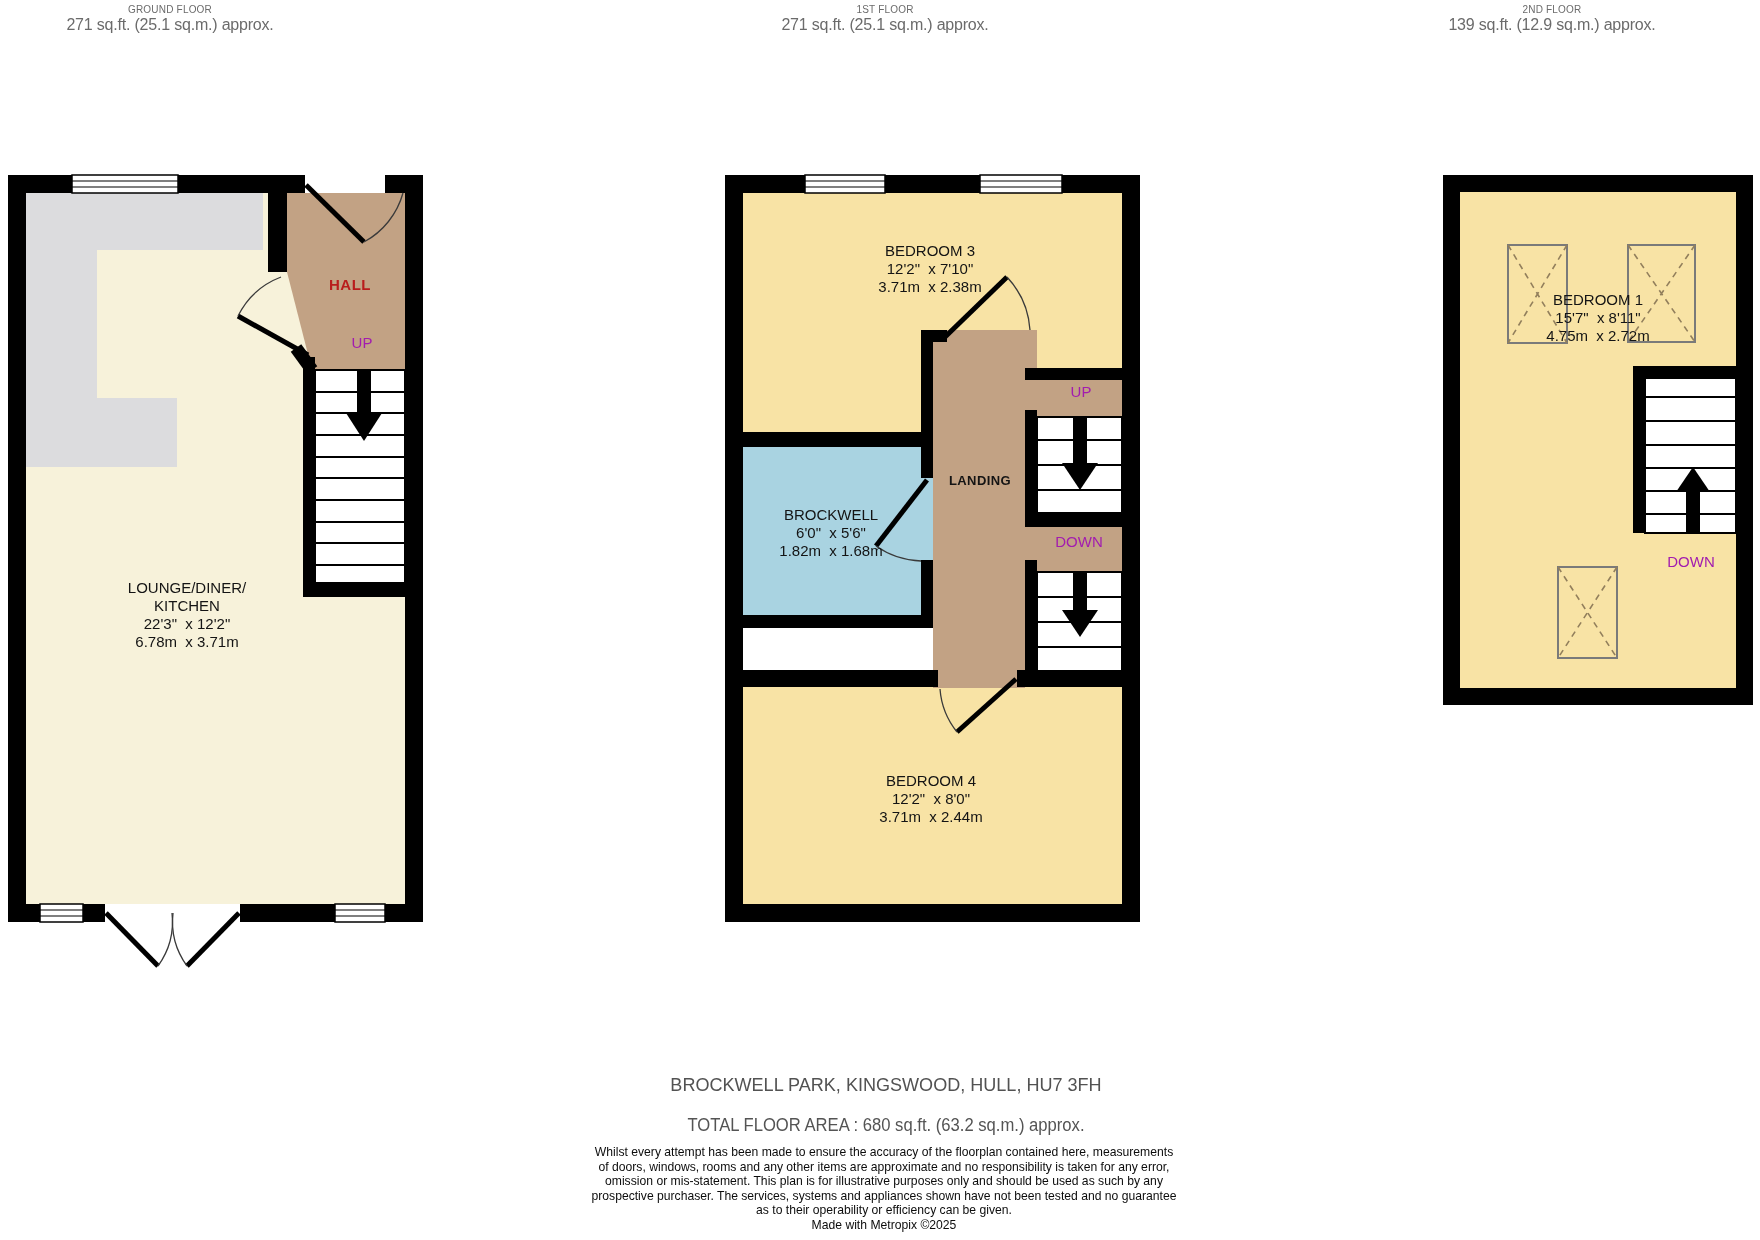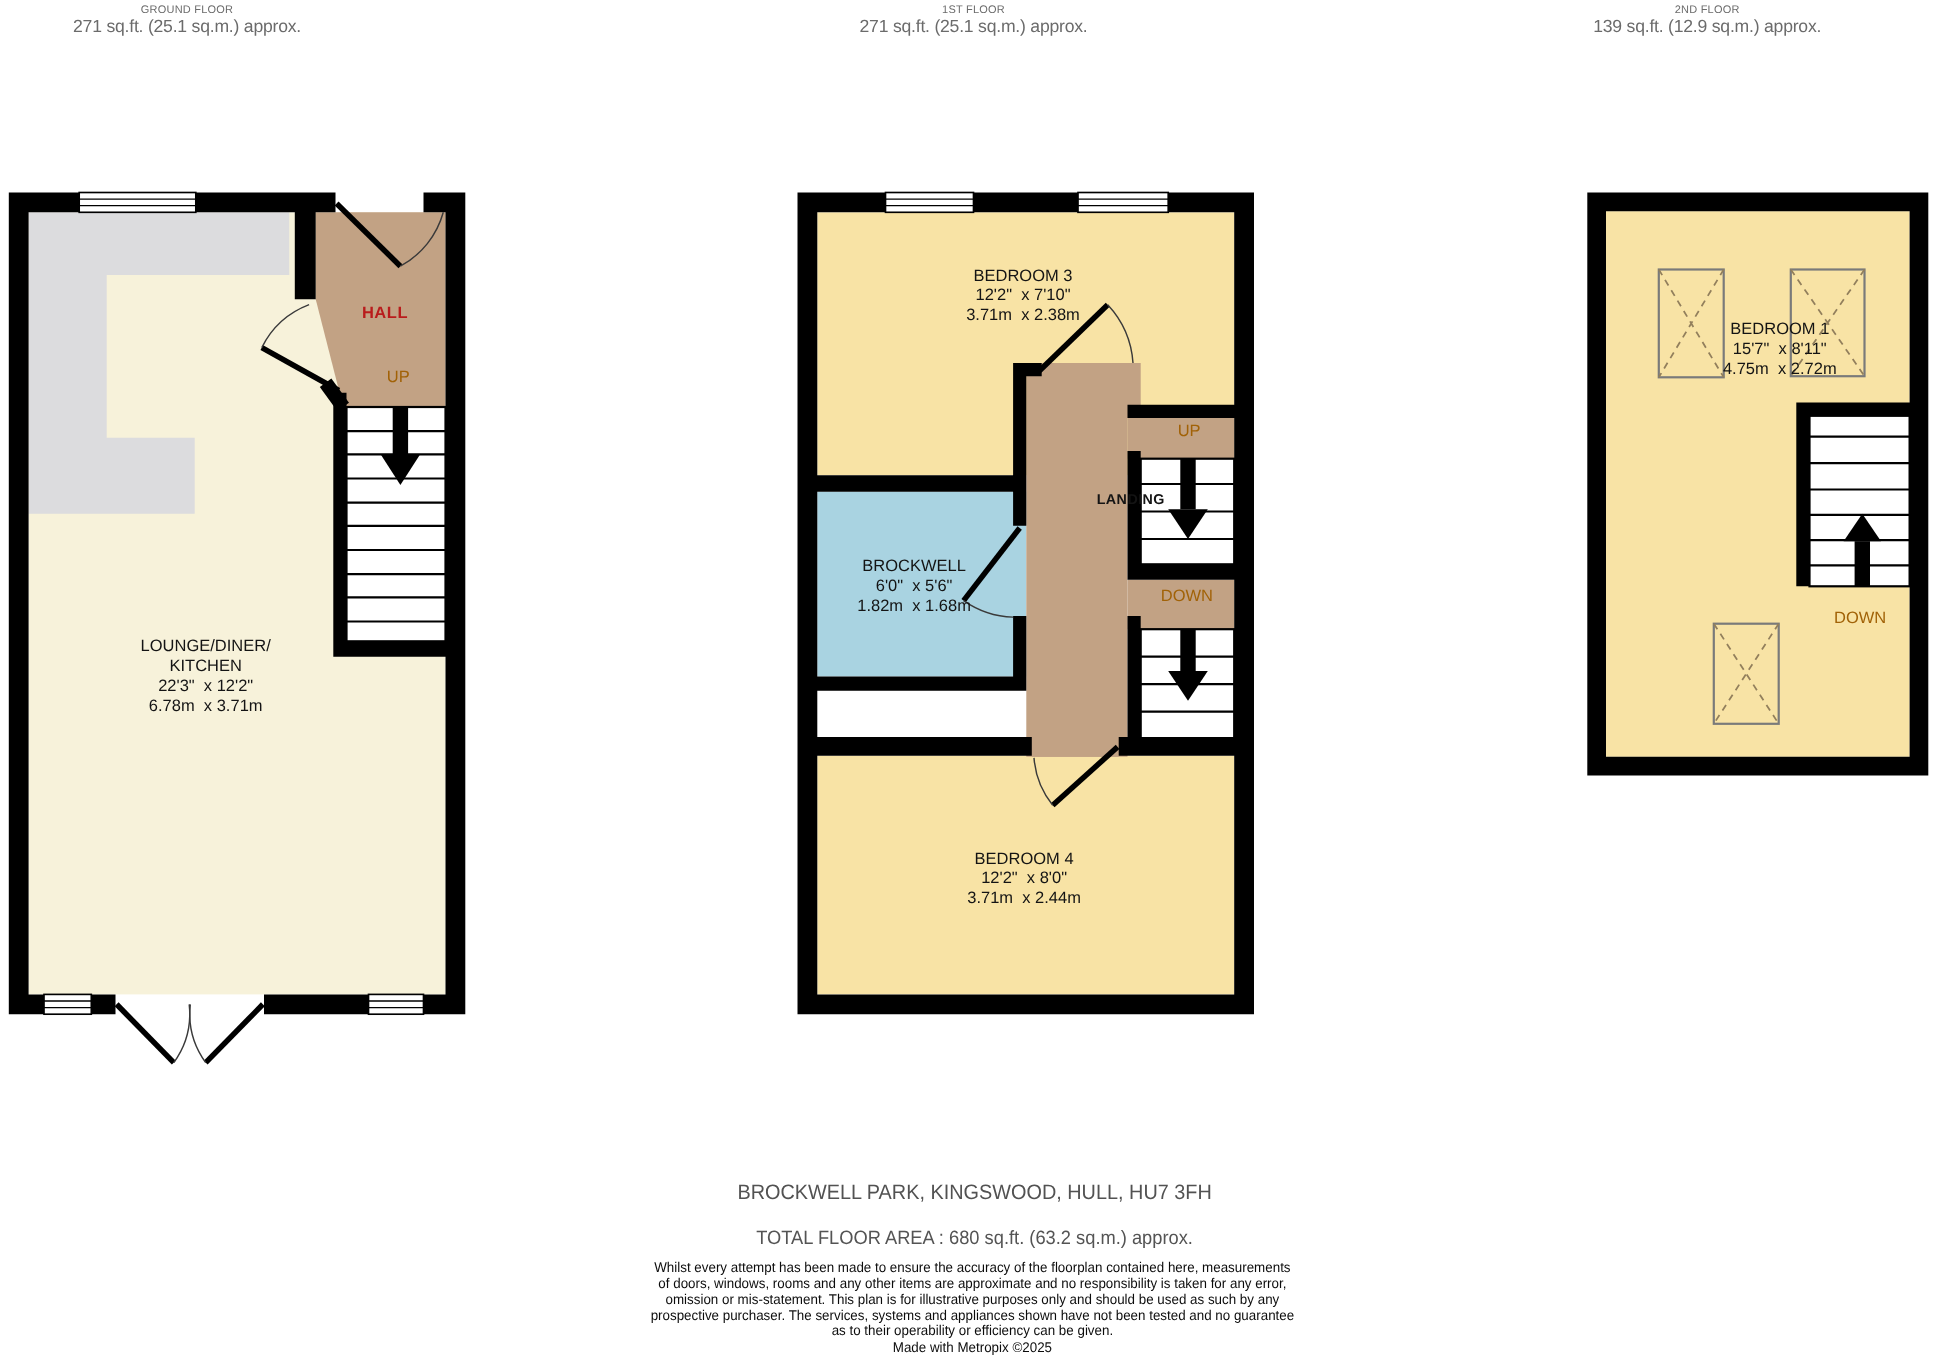--- a/index.html
+++ b/index.html
@@ -8,21 +8,21 @@
   #stage{position:absolute;left:0;top:0;width:1760px;height:1240px;}
   #plan-svg{position:absolute;left:0;top:0;}
   .cx{position:absolute;white-space:nowrap;transform-origin:0 0;
       transform:scaleX(var(--sx,1)) translateX(-50%);text-align:center;}
   .floor-header{color:#6b6b6b;line-height:15px;}
   .floor-header .t{font-size:10px;letter-spacing:.2px;}
   .floor-header .a{font-size:16px;letter-spacing:-.2px;}
   .room-label{font-weight:400;font-size:15px;line-height:18px;color:#141414;}
   .zone-label{font-weight:700;font-size:15px;letter-spacing:.5px;color:#b91c1c;}
   .landing-label{font-weight:700;font-size:13px;letter-spacing:.4px;color:#141414;}
-  .dir-label{font-size:15px;color:#a16207;}
+  .dir-label{font-size:15px;color:#a21caf;}
   .address{font-size:19px;color:#525252;--sx:.95;}
   .total{font-size:17.5px;color:#545454;--sx:.95;}
   .disc{font-size:12.8px;line-height:14.5px;color:#0c0c0c;--sx:.95;}
   .disc div{text-align:center;}
 </style>
 </head>
 <body>
 
 <div id="stage">
 
@@ -218,30 +218,30 @@
 <div class="cx room-label" style="left:930px;top:242px;">
   <div>BEDROOM 3</div>
   <div>12'2"&nbsp;&nbsp;x&nbsp;7'10"</div>
   <div>3.71m&nbsp;&nbsp;x&nbsp;2.38m</div>
 </div>
 <div class="cx room-label" style="left:831px;top:506px;">
   <div>BROCKWELL</div>
   <div>6'0"&nbsp;&nbsp;x&nbsp;5'6"</div>
   <div>1.82m&nbsp;&nbsp;x&nbsp;1.68m</div>
 </div>
-<div class="cx landing-label" style="left:980px;top:446px;margin-left:48px;">LANDING</div>
+<div class="cx landing-label" style="left:980px;top:473px;">LANDING</div>
 <div class="cx dir-label" style="left:1081px;top:383px;">UP</div>
 <div class="cx dir-label" style="left:1079px;top:533px;">DOWN</div>
 <div class="cx room-label" style="left:931px;top:772px;">
   <div>BEDROOM 4</div>
   <div>12'2"&nbsp;&nbsp;x&nbsp;8'0"</div>
   <div>3.71m&nbsp;&nbsp;x&nbsp;2.44m</div>
 </div>
 
-<div class="cx room-label" style="left:1598px;top:291px;margin-left:20px;">
+<div class="cx room-label" style="left:1598px;top:291px;">
   <div>BEDROOM 1</div>
   <div>15'7"&nbsp;&nbsp;x&nbsp;8'11"</div>
   <div>4.75m&nbsp;&nbsp;x&nbsp;2.72m</div>
 </div>
 <div class="cx dir-label" style="left:1691px;top:553px;">DOWN</div>
 
 <div class="cx address" style="left:886px;top:1074px;">BROCKWELL PARK, KINGSWOOD, HULL, HU7 3FH</div>
 <div class="cx total" style="left:886px;top:1115px;">TOTAL FLOOR AREA : 680 sq.ft. (63.2 sq.m.) approx.</div>
 <div class="cx disc" style="left:884px;top:1145px;">
   <div>Whilst every attempt has been made to ensure the accuracy of the floorplan contained here, measurements</div>

